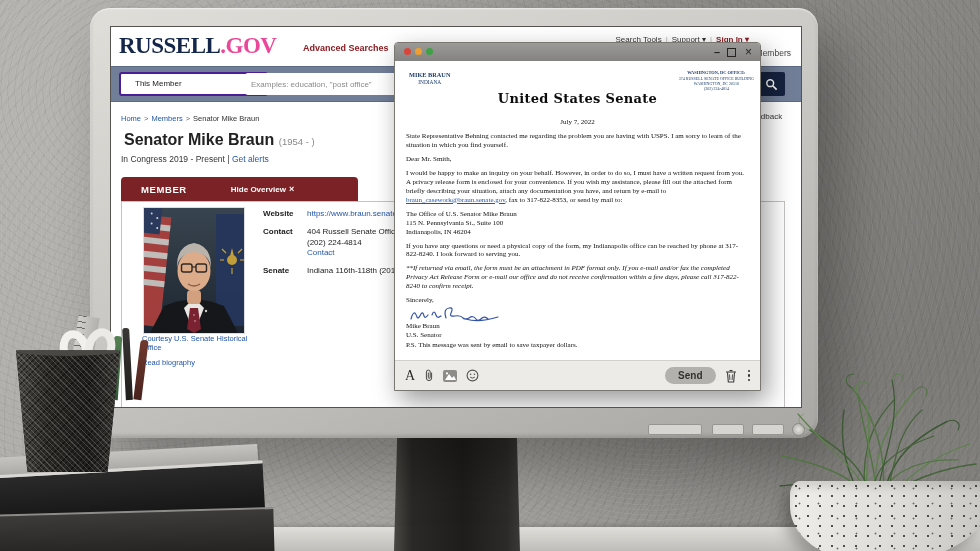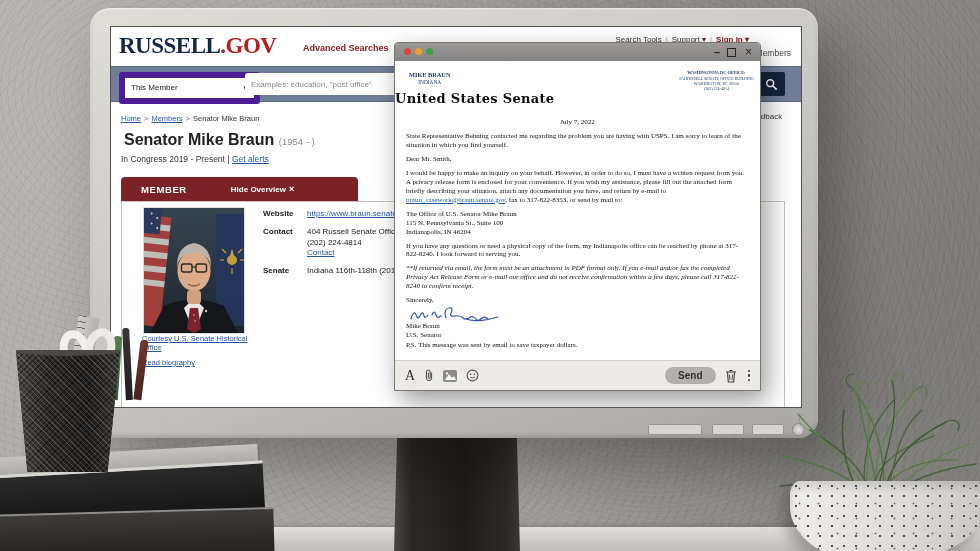--- a/index.html
+++ b/index.html
@@ -59,38 +59,38 @@
     border-radius:12px 12px 120px 90px / 16px 16px 80px 66px;
     background-image:
       radial-gradient(circle,#504e4a 0.8px,transparent 1.3px),
       radial-gradient(circle,#6b6965 0.7px,transparent 1.2px),
       linear-gradient(100deg,#f0eeea 0%,#dddbd7 55%,#c6c4c0 100%);
     background-size:12px 10px,19px 15px,100% 100%;
     box-shadow:inset 0 6px 8px rgba(0,0,0,.12), -6px 8px 14px rgba(0,0,0,.25);}
   
   .hdr-logo{position:absolute;left:8px;top:6px;font-family:"Liberation Serif",serif;font-weight:bold;
     font-size:23px;letter-spacing:-.5px;color:#14274a;}
-  .hdr-logo .gov{color:#b91c1c;}
+  .hdr-logo .gov{color:#ec4899;}
   .adv{position:absolute;left:192px;top:16px;font-size:9px;font-weight:bold;color:#8c1d23;}
   .toplinks{position:absolute;right:52px;top:8px;font-size:8px;color:#333;}
   .toplinks .signin{color:#8c1d23;font-weight:bold;}
   .toplinks .sep{color:#aaa;margin:0 4px;}
   .members-lbl{position:absolute;right:10px;top:21px;font-size:8.5px;color:#444;}
   .searchbar{position:absolute;left:0;top:39px;width:690px;height:34px;background:#717e97;
     border-top:1px solid #5d6a84;border-bottom:1px solid #5d6a84;}
-  .scope{position:absolute;left:8px;top:5px;width:117px;height:20px;background:#fff;border:6px solid #4c1d95;
-    border-radius:3px;font-size:8px;color:#222;line-height:20px;padding:0 6px;box-sizing:content-box;}
+  .scope{position:absolute;left:8px;top:5px;width:117px;height:20px;background:#fff;border:2px solid #4c1d95;
+    border-radius:3px;font-size:8px;color:#222;line-height:20px;padding:0 14px;box-sizing:content-box;}
   .scope .chev{position:absolute;right:6px;top:0;font-size:9px;color:#111;}
   .sinput{position:absolute;left:134px;top:6px;width:504px;height:22px;background:#fff;border:none;border-radius:3px;
     font-size:8px;padding:0 6px;color:#333;box-sizing:border-box;font-family:"Liberation Sans",sans-serif;}
   .sinput::placeholder{color:#8a8a8a;}
   .sbtn{position:absolute;left:646px;top:5px;width:28px;height:24px;background:#16233f;border:none;border-radius:2px;
     display:flex;align-items:center;justify-content:center;cursor:pointer;}
   .crumbs{position:absolute;left:10px;top:87px;font-size:7.5px;color:#333;}
-  a.lnk{color:#2456a8;text-decoration:underline;cursor:pointer;text-align:center;}
+  a.lnk{color:#2456a8;cursor:pointer;text-align:center;}
   .crumbs .gt{color:#666;margin:0 3px;}
   .mtitle{position:absolute;left:13px;top:104px;font-size:16px;font-weight:bold;color:#222;text-align:right;}
   .mtitle .yrs{font-size:9.5px;font-weight:normal;color:#8a8a8a;}
   .msub{position:absolute;left:10px;top:127px;font-size:8.5px;color:#333;}
   .mtab{position:absolute;left:10px;top:150px;width:237px;height:24px;background:#7a2226;border-radius:4px 4px 0 0;
     color:#fff;display:flex;align-items:center;}
   .mtab .t1{font-size:9.5px;font-weight:bold;letter-spacing:.6px;margin-left:20px;}
   .mtab .t2{font-size:8px;font-weight:bold;margin-left:44px;cursor:pointer;}
   .mtab .x{margin-left:3px;font-size:9px;}
   .panel{position:absolute;left:10px;top:174px;width:662px;height:210px;background:#fff;border:1px solid #c5c3c1;}
@@ -113,21 +113,21 @@
   .wc.min{right:40px;font-weight:bold}
   .wc.max{right:24px;top:5px;width:7px;height:7px;border:1.4px solid #26241f;background:transparent;}
   .wc.cls{right:8px;font-size:12px;}
   .letterbody{position:absolute;left:0;top:18px;right:0;bottom:29px;background:#fff;overflow:hidden;
     font-family:"Liberation Serif",serif;color:#111;}
   .lh-left{position:absolute;left:14px;top:10px;text-align:center;color:#1c3d6e;line-height:1.3;}
   .lh-left .nm{font-size:6.3px;font-weight:bold;}
   .lh-left .st{font-size:5.4px;}
   .lh-right{position:absolute;right:6px;top:9px;text-align:center;color:#1c3d6e;font-size:4px;line-height:1.3;}
   .lh-right .o1{font-size:4.4px;font-weight:bold;}
-  .senate-title{position:absolute;left:0;right:0;top:30px;text-align:left;
+  .senate-title{position:absolute;left:0;right:0;top:30px;text-align:center;
     font-family:"DejaVu Serif",serif;font-weight:bold;font-size:13px;letter-spacing:.3px;color:#0d0d0d;}
   .ldate{position:absolute;left:0;right:0;top:57px;text-align:center;font-size:7px;}
   .lettertext{position:absolute;left:11px;right:11px;top:71px;font-size:7px;line-height:1.28;}
   .lettertext p{margin:0 0 5px 0;}
   .em{color:#2456a8;text-decoration:underline;}
   .ital{font-style:italic;}
   .tight{margin:0 !important;line-height:1.3;}
   .sig{display:block;margin:1px 0 0 2px;}
   .lettertoolbar{position:absolute;left:0;right:0;bottom:0;height:29px;background:#edebe8;border-top:1px solid #d2d0cd;
     display:flex;align-items:center;padding:0 10px;gap:9px;}

